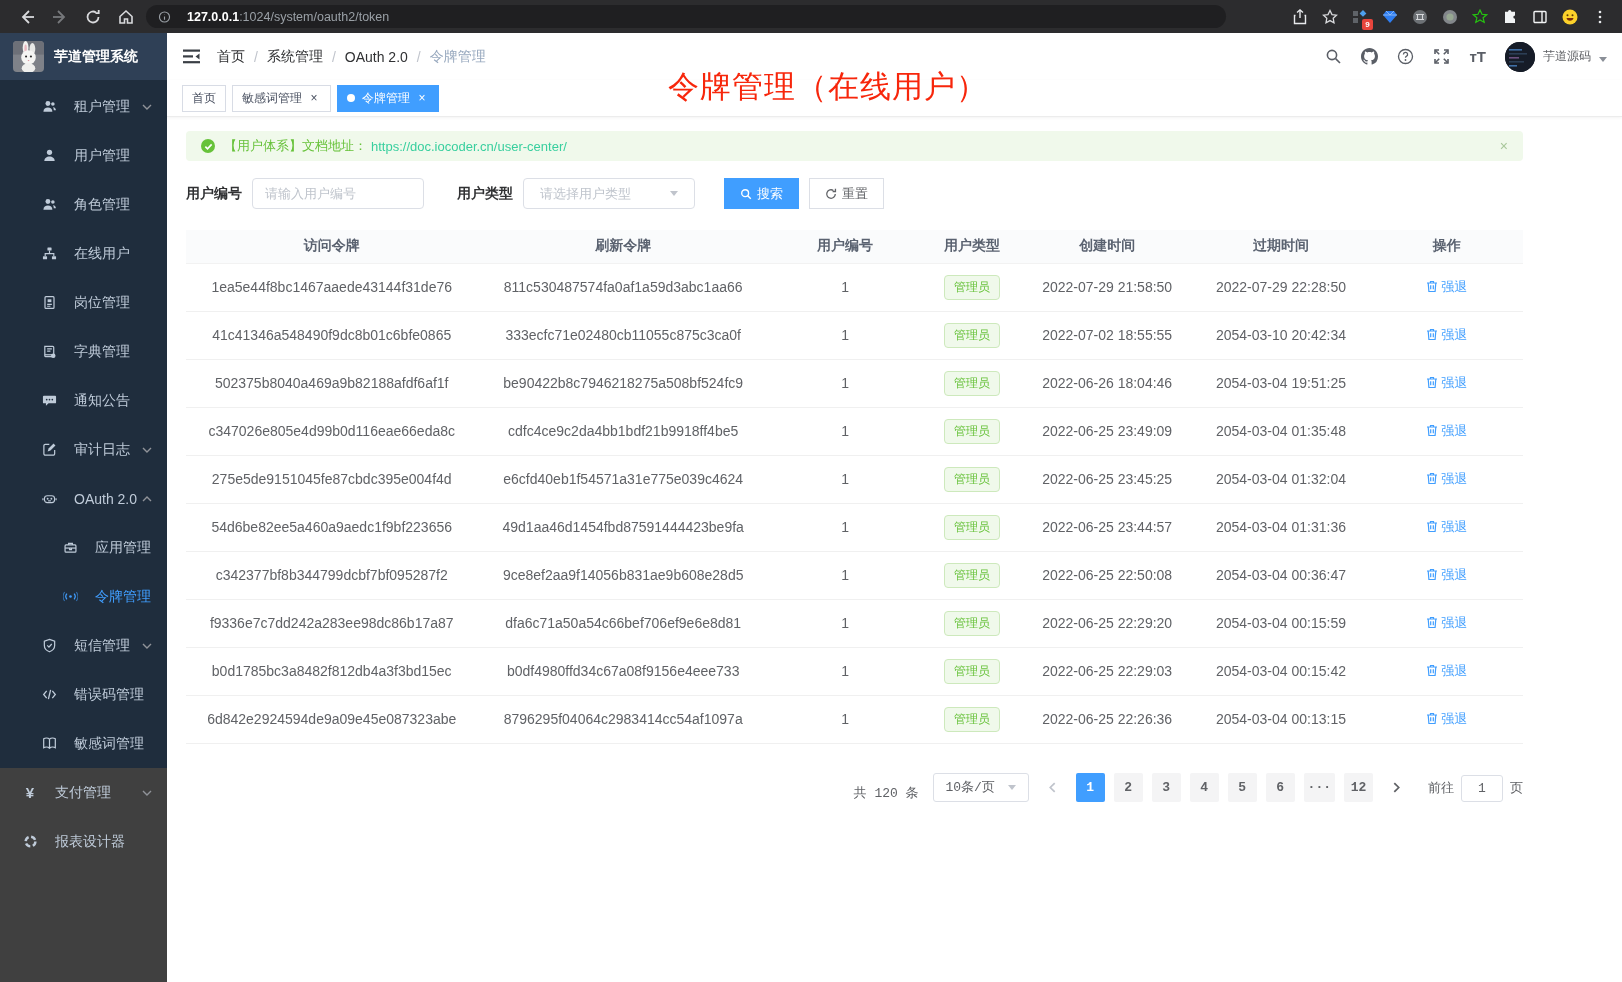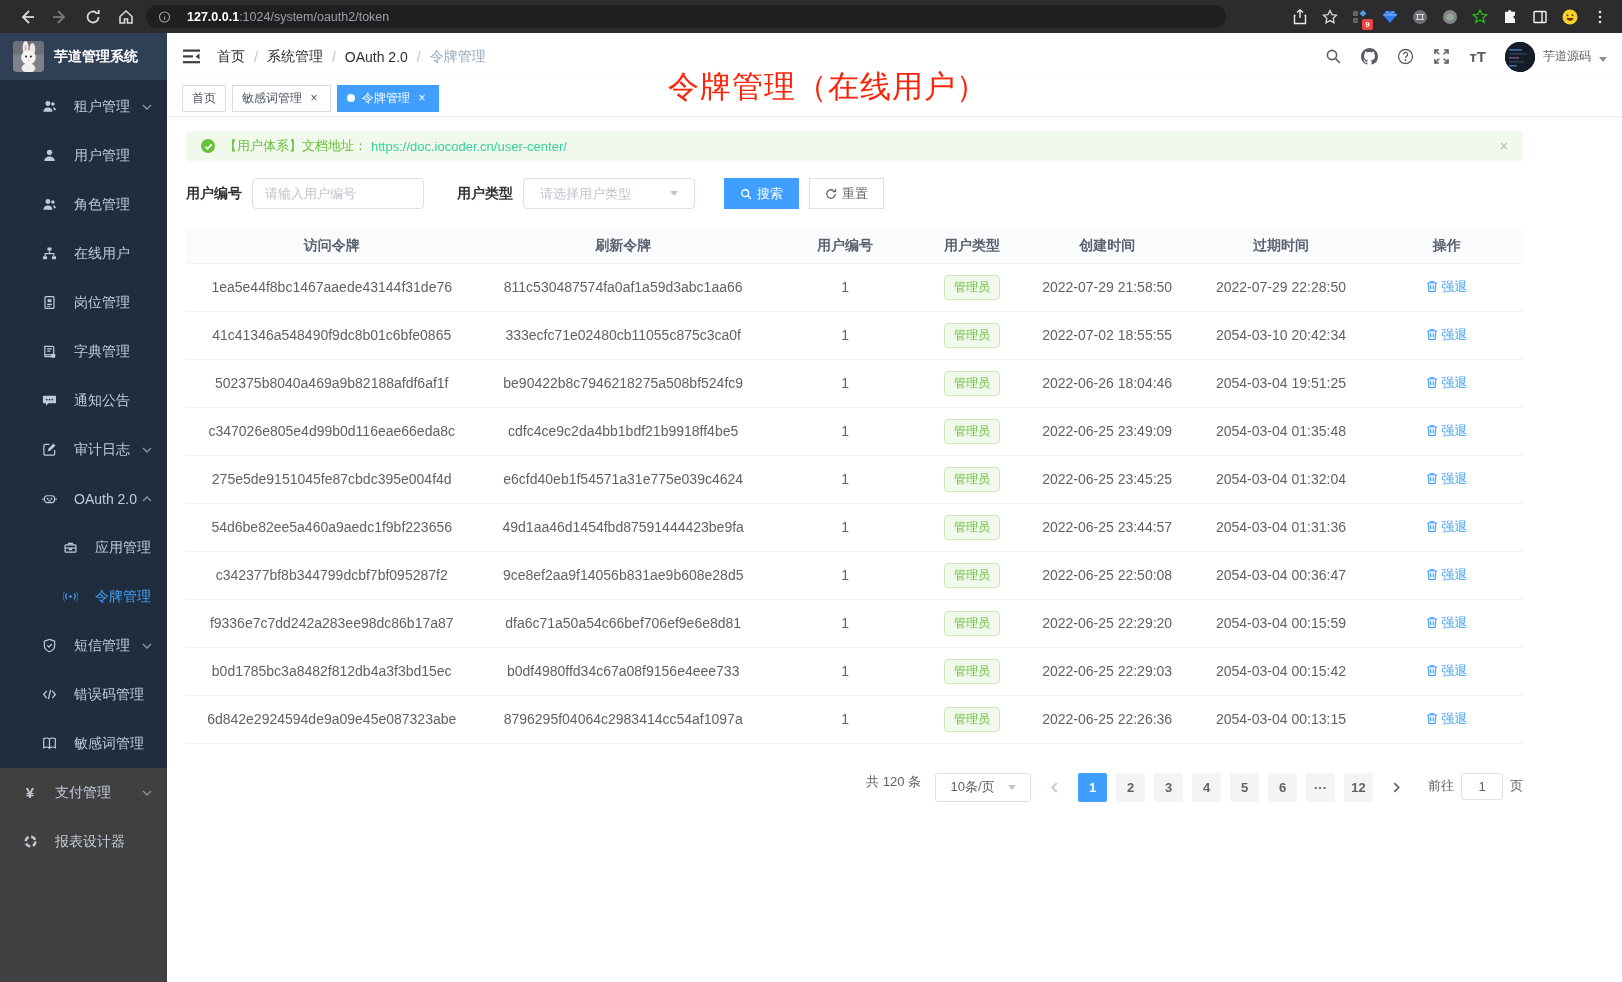--- a/index.html
+++ b/index.html
@@ -77,21 +77,21 @@
   .btn-primary { background:#409eff; color:#fff; margin-left:29px; }
   .btn-plain { background:#fff; border-color:#dcdfe6; color:#606266; margin-left:10px; }
 
   table.grid { width:100%; border-collapse:collapse; margin-top:21px; table-layout:fixed; }
   .grid th { background:#fafbfc; height:33px; font-size:14px; font-weight:bold; color:#5a6270; text-align:center; border-bottom:1px solid #f2f2f2; }
   .grid td { height:48px; text-align:center; font-size:14px; color:#606266; border-bottom:1px solid #f0f0f0; white-space:nowrap; overflow:hidden; }
   .tag-success { display:inline-block; background:#f0f9eb; border:1px solid #cde9bc; color:#67c23a; font-size:12px; padding:3px 9px; border-radius:4px; }
   .action-link { color:#409eff; font-size:13px; text-decoration:none; display:inline-flex; align-items:center; gap:3px; cursor:pointer; }
   .action-link svg { width:12px; height:13px; }
 
-  .pagination { display:flex; align-items:flex-start; justify-content:flex-end; margin-top:29px; gap:9px; font-size:13px; color:#606266; }
+  .pagination { display:flex; align-items:flex-end; justify-content:flex-end; margin-top:29px; gap:9px; font-size:13px; color:#606266;font-family:Liberation Mono, monospace; }
   .pg-total { margin-right:5px; }
   .pg-size { width:96px; height:29px; border:1px solid #dcdfe6; border-radius:3px; display:flex; align-items:center; justify-content:center; gap:13px; color:#606266; cursor:pointer; }
   .pg-size .caret-down { margin-top:0; border-top-color:#c0c4cc; }
   .pg-btn { min-width:29px; height:29px; padding:0 4px; background:#f4f4f5; color:#606266; border-radius:2px; display:inline-flex; align-items:center; justify-content:center; font-weight:bold; font-size:13px; cursor:pointer; }
   .pg-btn.white { background:transparent; }
   .pg-btn.active { background:#409eff; color:#fff; }
   .pg-btn.disabled { color:#c0c4cc; }
   .pg-btn svg { width:11px; height:11px; }
   .pg-goto { display:flex; align-items:center; gap:7px; margin-left:8px; }
   .goto-inp { width:42px; height:27px; border:1px solid #dcdfe6; border-radius:3px; text-align:center; font-size:13px; color:#606266; outline:none; font-family:inherit; }

